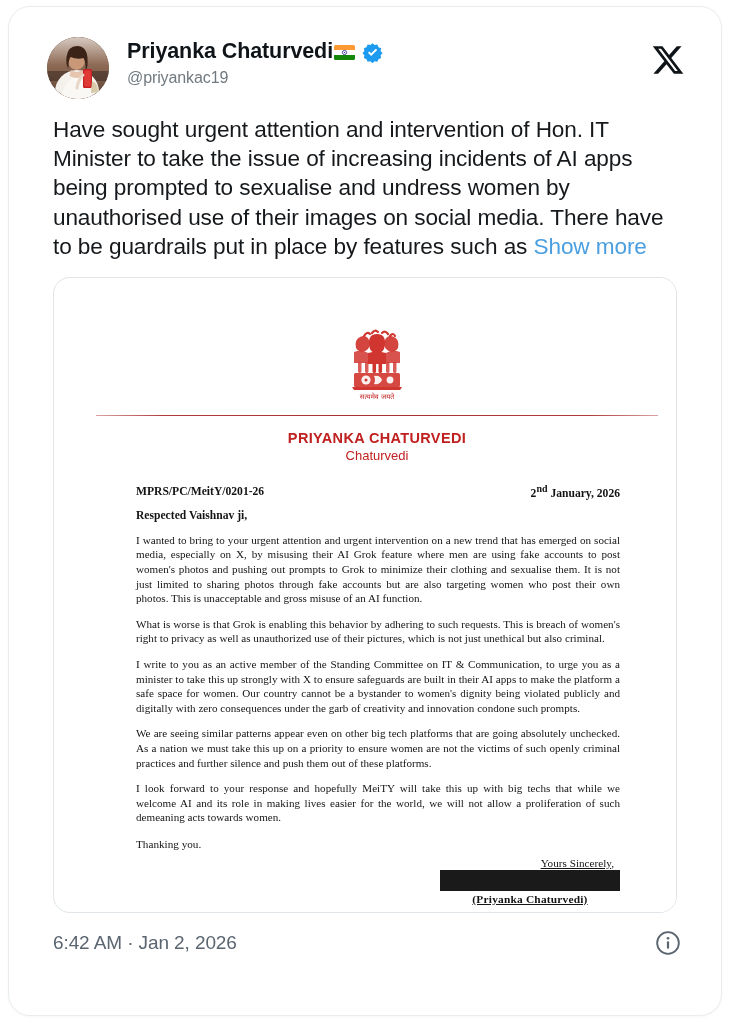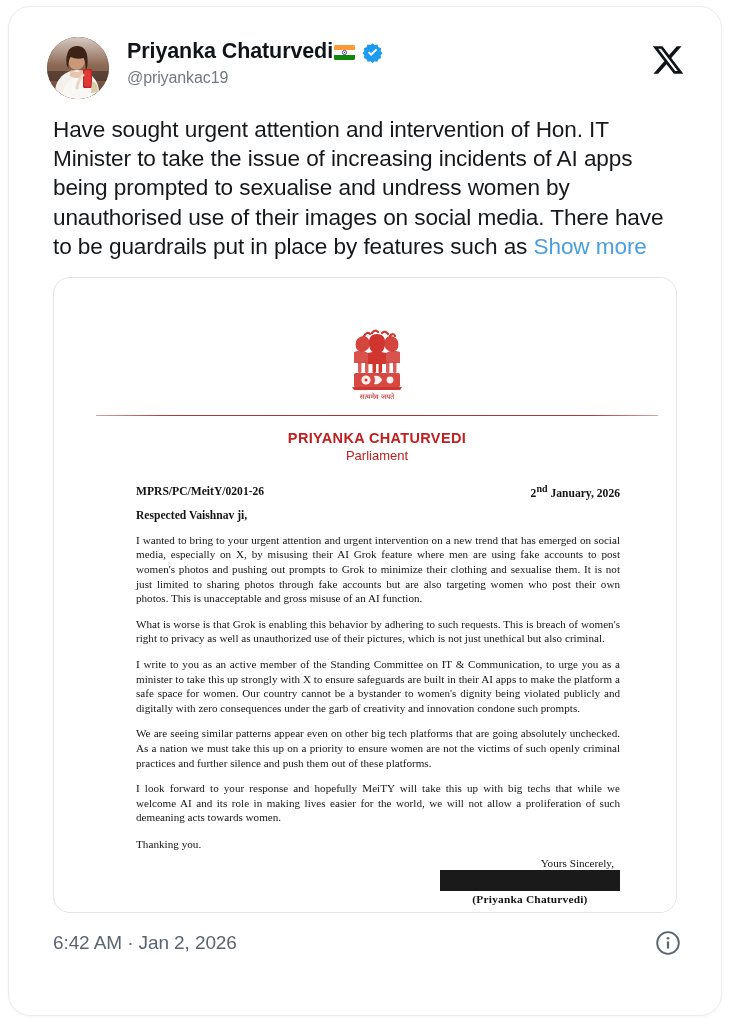--- a/index.html
+++ b/index.html
@@ -200,21 +200,21 @@
     margin-top: 13px;
     font-size: 11.2px;
   }
 
   
   .sign-block {
     margin-top: 7px;
     display: flex;
     justify-content: flex-end;
   }
-  .sign-inner { width: 180px; text-align: center; }
+  .sign-inner { width: 180px; text-align: center; text-decoration: underline; }
   .yours {
     font-size: 11.2px;
     text-align: right;
     padding-right: 6px;
   }
   .redaction {
     height: 21px;
     background: #1a1a1a;
     margin-top: 1px;
     width: 180px;
@@ -342,21 +342,21 @@
             </g>
             <g fill="#d1352f">
               <circle cx="20" cy="54" r="1.5"></circle>
               <path d="M6 61 l50 0 l-2 3 l-46 0z"></path>
             </g>
             <text x="31" y="73" text-anchor="middle" font-family="DejaVu Sans, sans-serif" font-size="7" fill="#c0201f">सत्यमेव जयते</text>
           </svg>
         </div>
         <div class="lh-rule"></div>
         <div class="lh-name">PRIYANKA CHATURVEDI</div>
-        <div class="lh-state">Parliament</div>
+        <div class="lh-state">Chaturvedi</div>
       </div>
 
       <div class="letter-body">
 
         <div class="ref-row">
           <span>MPRS/PC/MeitY/0201-26</span>
           <span><span>2</span><sup>nd</sup><span> January, 2026</span></span>
         </div>
 
         <div class="salutation">Respected Vaishnav ji,</div>

